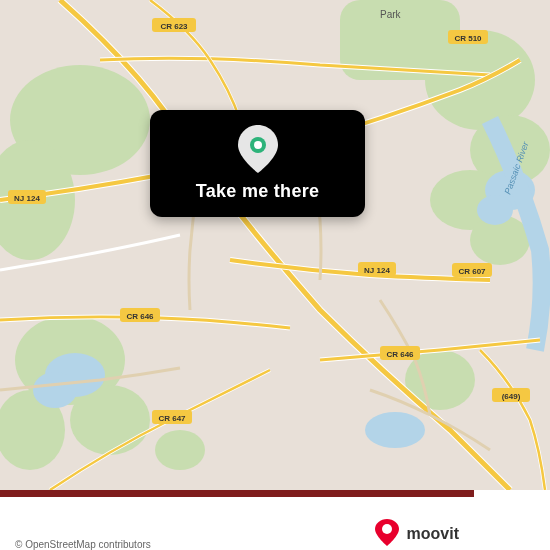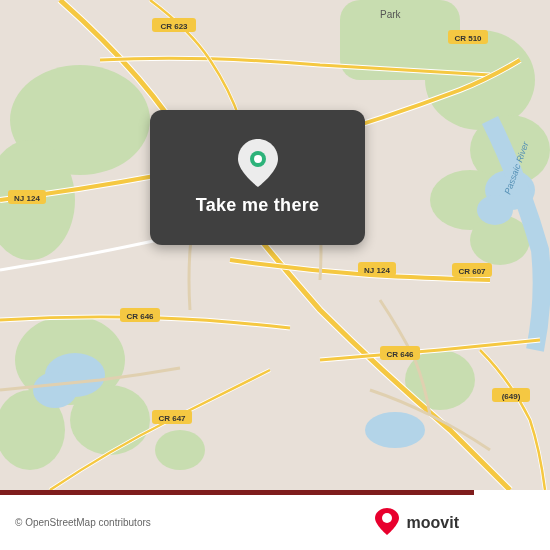--- a/index.html
+++ b/index.html
@@ -26,23 +26,23 @@
       position: absolute;
       top: 0; left: 0;
     }
 
     
     #take-me-there-btn {
       position: absolute;
       top: 110px;
       left: 150px;
       width: 215px;
-      background-color: #404040;
+      background-color: #000000;
       border-radius: 12px;
-      padding: 29px 20px;
+      padding: 15px 20px;
       display: flex;
       flex-direction: column;
       align-items: center;
       cursor: pointer;
       box-shadow: 0 4px 12px rgba(0,0,0,0.3);
       z-index: 10;
       border: none;
     }
 
     .pin-icon {
@@ -56,23 +56,23 @@
       font-size: 18px;
       font-weight: 600;
       letter-spacing: 0.3px;
     }
 
     
     #bottom-bar {
       width: 474px;
       height: 60px;
       background: white;
-      border-top: 5px solid #7f1d1d;
+      border-top: 7px solid #7f1d1d;
       display: flex;
-      align-items: center;
+      align-items: flex-end;
       justify-content: space-between;
       padding: 0 15px;
     }
 
     .copyright-text {
       font-size: 10px;
       color: #666;
     }
 
     .address-text {

